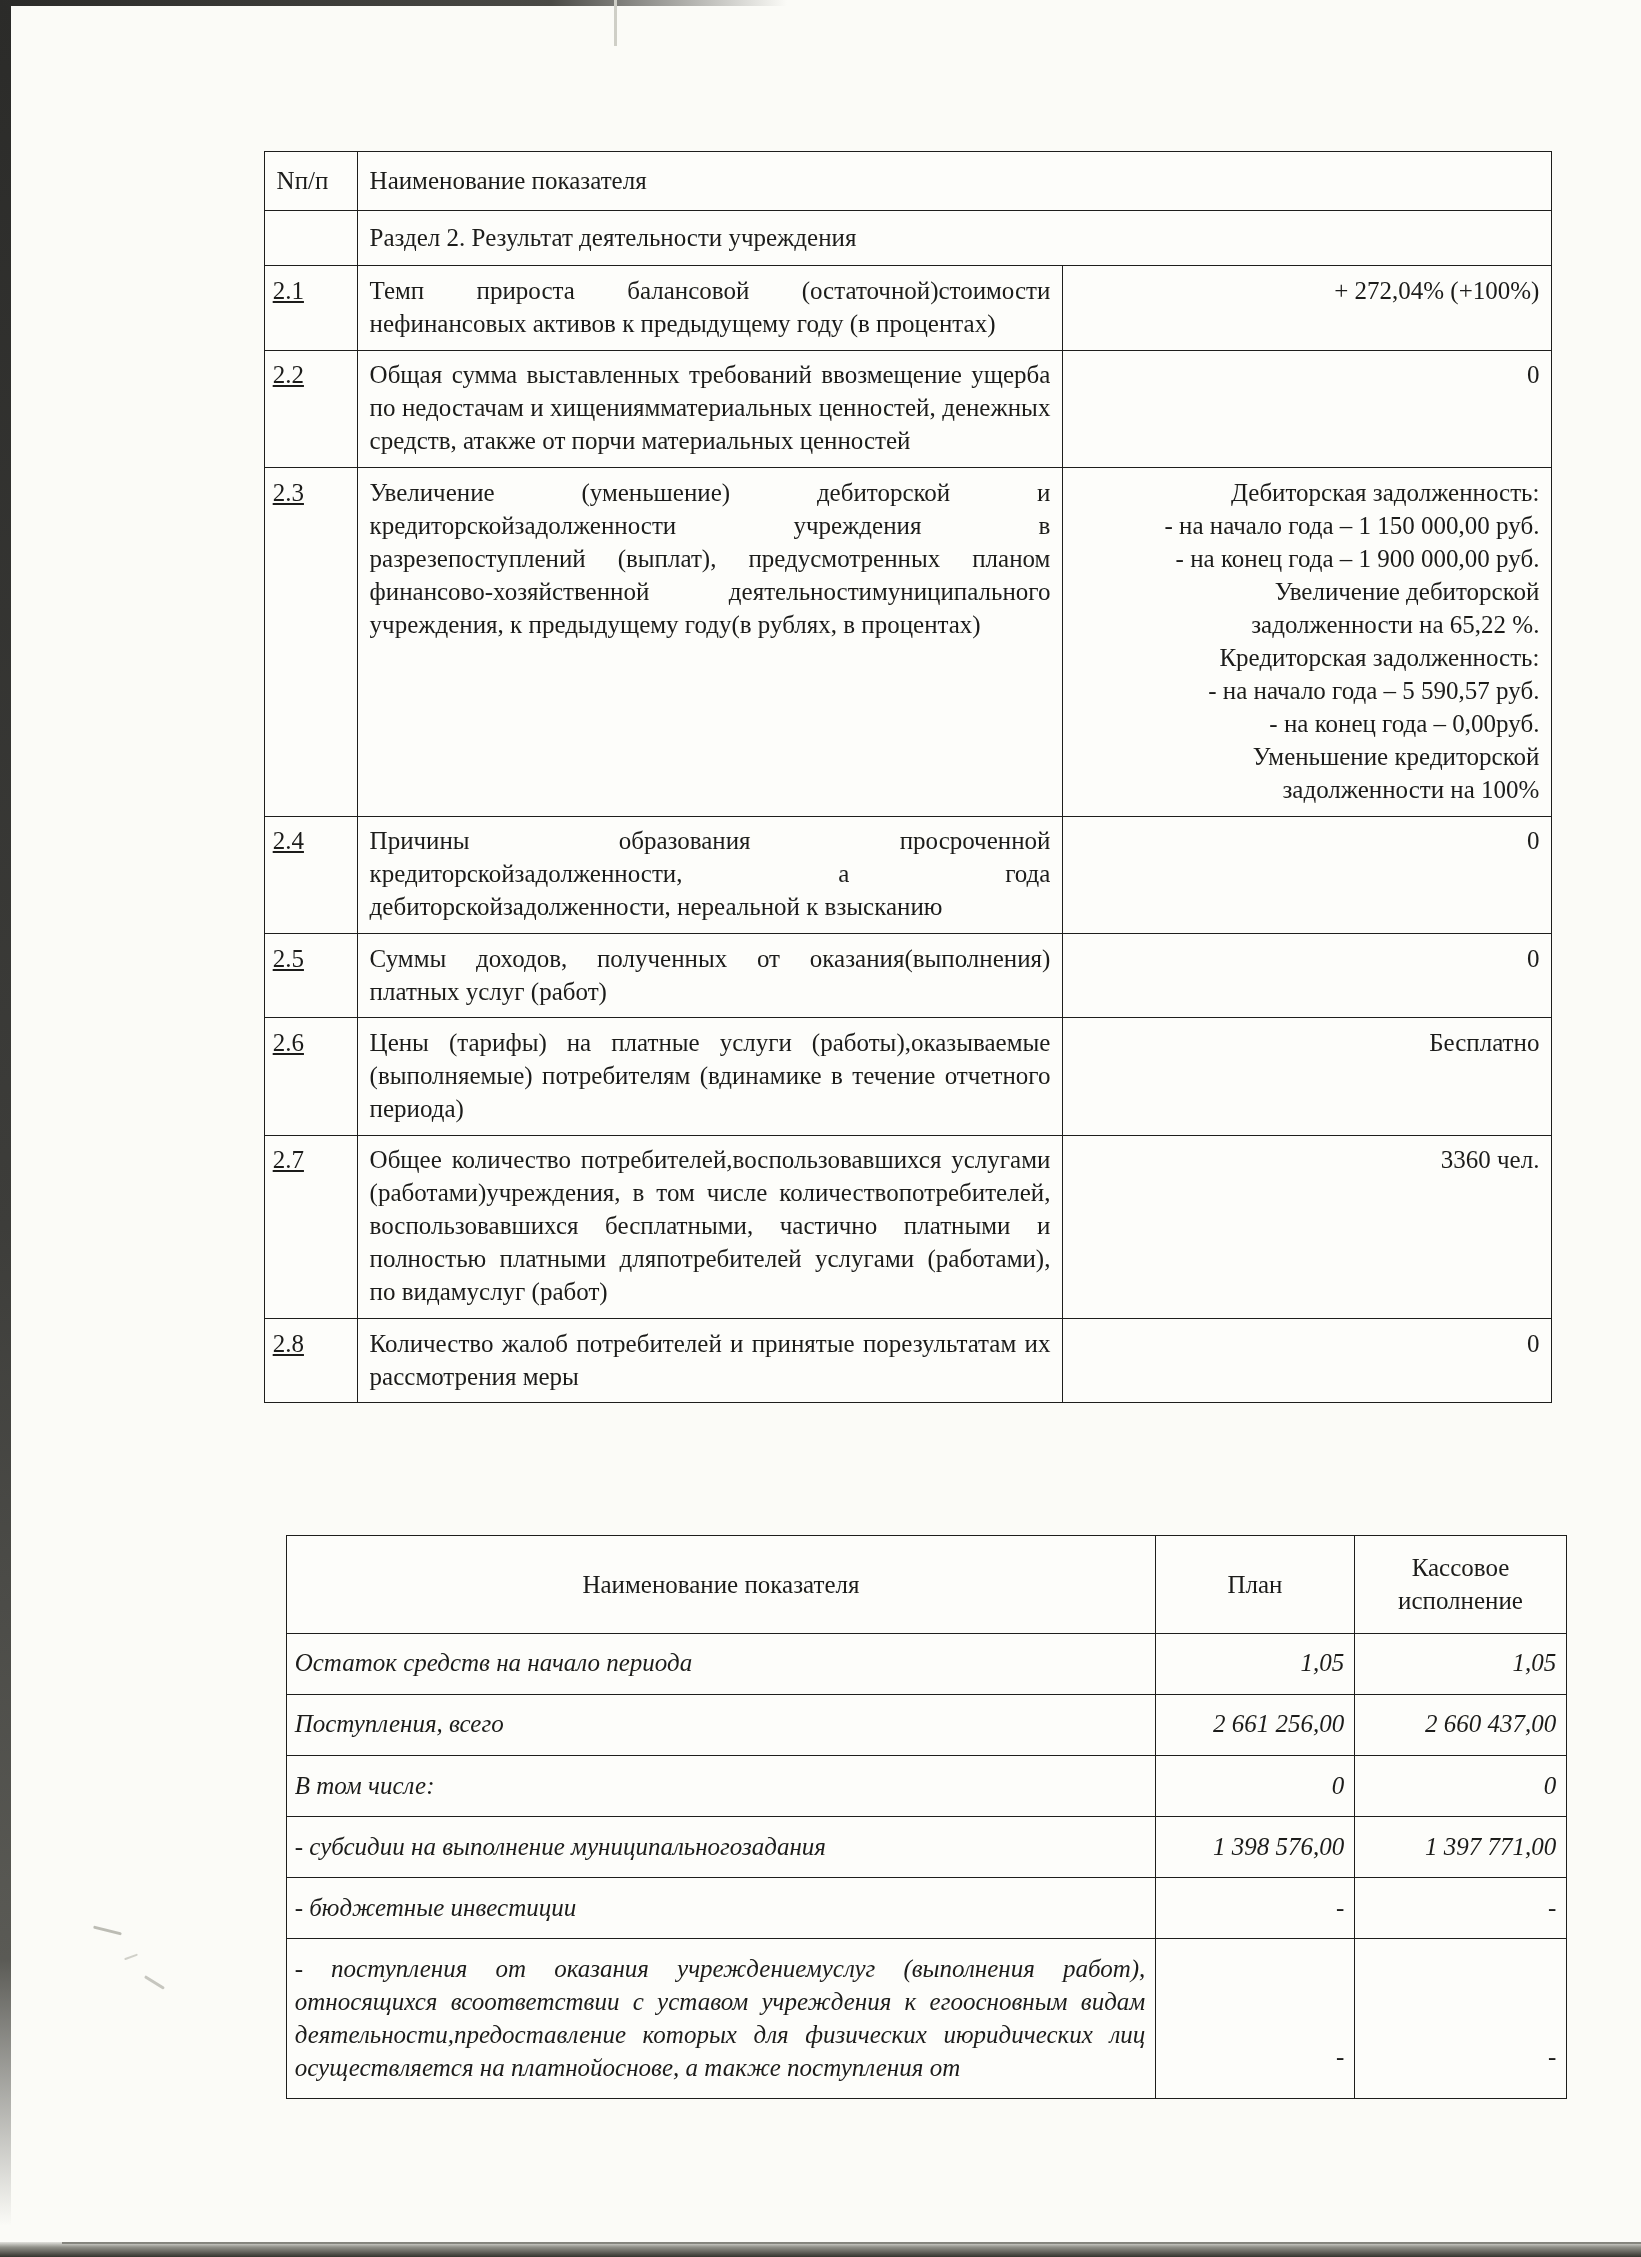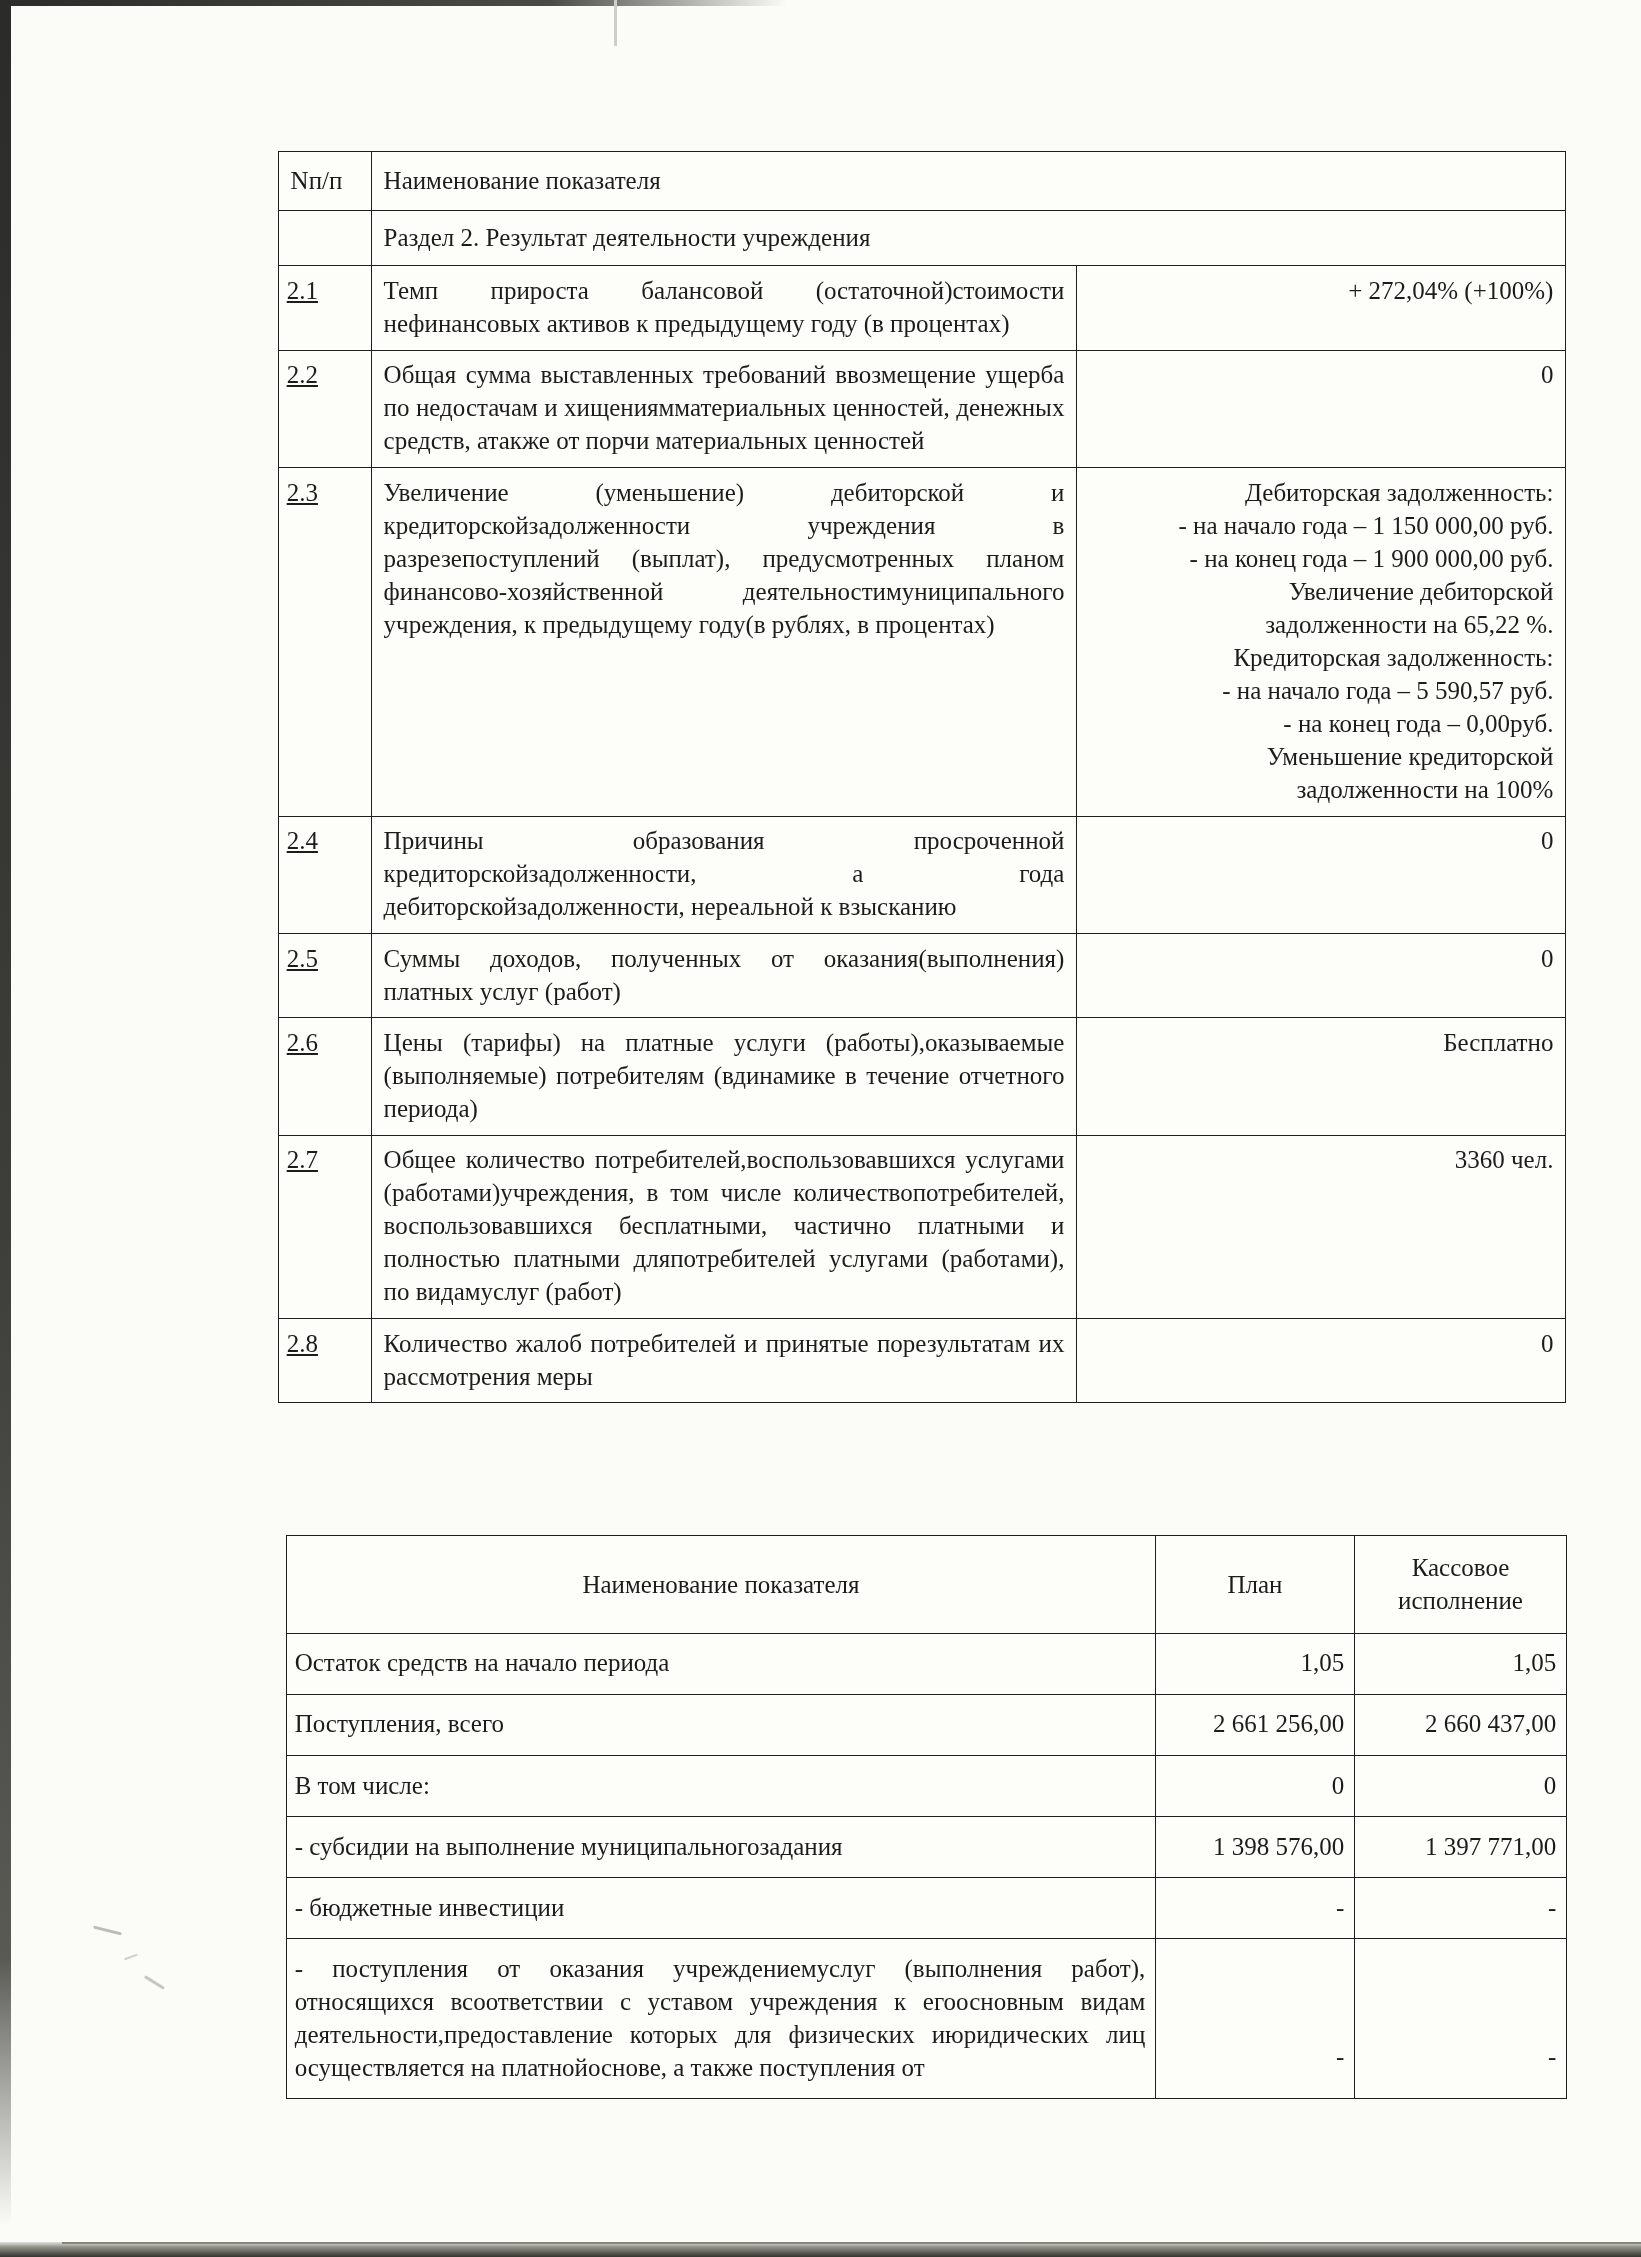--- a/index.html
+++ b/index.html
@@ -61,21 +61,21 @@
   td, th {
     border: 1.9px solid #1e1e1c;
     font-size: 25px;
     line-height: 1.32;
     font-weight: normal;
     vertical-align: top;
     overflow: hidden;
   }
   
   .t1 {
-    position: absolute; left: 278px; top: 151px; width: 1286px;
+    position: absolute; left: 264px; top: 151px; width: 1286px;
   }
   .t1 .col-num   { width: 93px; }
   .t1 .col-name  { width: 705px; }
   .t1 .col-value { width: 489px; }
   .t1 td { padding: 7.7px 11.6px 9.7px 11.6px; }
   .t1 .num-cell { text-align: left; padding-left: 7.7px; text-decoration: underline; }
   .t1 .name-cell { text-align: justify; }
   .t1 .value-cell { text-align: right; white-space: pre-line; }
   .t1 .header-cell { padding-top: 11.6px; padding-bottom: 13.5px; }
   .t1 .section-cell { padding-top: 9.7px; padding-bottom: 11.6px; }
@@ -83,21 +83,21 @@
   .t2 {
     position: absolute; left: 286px; top: 1535px; width: 1280px;
   }
   .t2 .col-name { width: 869px; }
   .t2 .col-plan { width: 199px; }
   .t2 .col-cash { width: 212px; }
   .t2 th {
     text-align: center; vertical-align: middle;
     padding: 15.4px 9.7px;
   }
-  .t2 td { padding: 12.6px 9.7px 14.5px 9.7px; }
+  .t2 td { padding: 12.6px 9.7px 14.5px 9.7px; font-style: italic; }
   .t2 .name-cell { text-align: justify; padding-left: 7.7px; }
   .t2 .plan-cell, .t2 .cash-cell { text-align: right; }
   .t2 tr:last-child .plan-cell,
   .t2 tr:last-child .cash-cell { vertical-align: bottom; padding-bottom: 25px; }
 </style>
 </head>
 <body>
 
 <div class="edge-left"></div>
 <div class="edge-top"></div>

